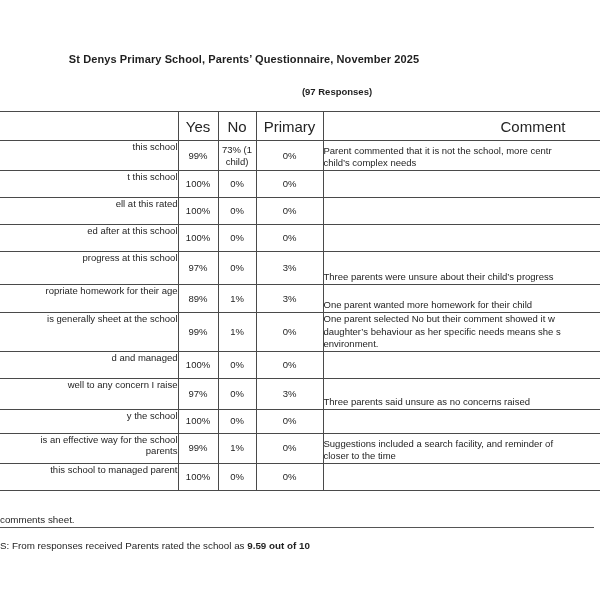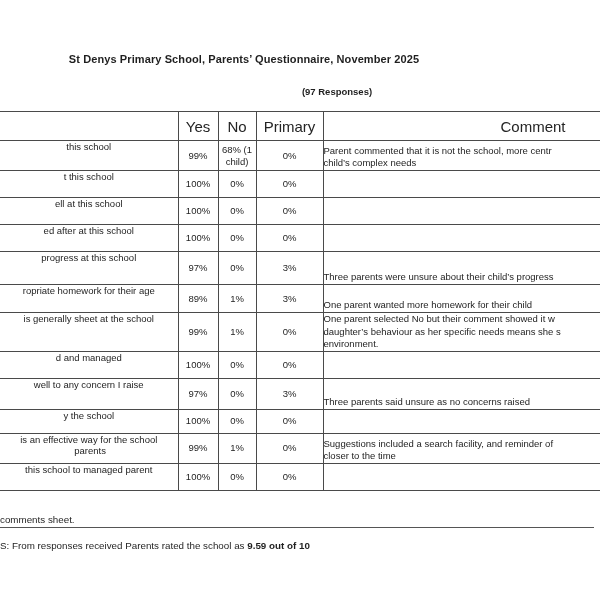--- a/index.html
+++ b/index.html
@@ -55,21 +55,21 @@
     border-left: none;
   }
   th.hdr {
     font-weight: normal;
     text-align: center;
     vertical-align: middle;
     font-size: 15px;
   }
   td.q {
     vertical-align: top;
-    text-align: center;
+    text-align: right;
     padding: 2px 3px 2px 2px;
     white-space: pre;
     line-height: 1.25;
   }
   td.pct {
     vertical-align: middle;
     text-align: center;
     white-space: pre;
     line-height: 1.2;
     padding: 1px 0;
@@ -130,35 +130,35 @@
       <th class="hdr">Yes</th>
       <th class="hdr">No</th>
       <th class="hdr">Primary</th>
       <th class="hdr">Comment</th>
     </tr>
   </thead>
   <tbody id="table-body">
       <tr style="height: 30px;">
         <td class="q">this school</td>
         <td class="pct">99%</td>
-        <td class="pct">68% (1
+        <td class="pct">73% (1
 child)</td>
         <td class="pct">0%</td>
         <td class="cmt">Parent commented that it is not the school, more centr
 child’s complex needs</td>
       </tr>
       <tr style="height: 27px;">
         <td class="q">t this school</td>
         <td class="pct">100%</td>
         <td class="pct">0%</td>
         <td class="pct">0%</td>
         <td class="cmt"></td>
       </tr>
       <tr style="height: 27px;">
-        <td class="q">ell at this school</td>
+        <td class="q">ell at this rated</td>
         <td class="pct">100%</td>
         <td class="pct">0%</td>
         <td class="pct">0%</td>
         <td class="cmt"></td>
       </tr>
       <tr style="height: 27px;">
         <td class="q">ed after at this school</td>
         <td class="pct">100%</td>
         <td class="pct">0%</td>
         <td class="pct">0%</td>

